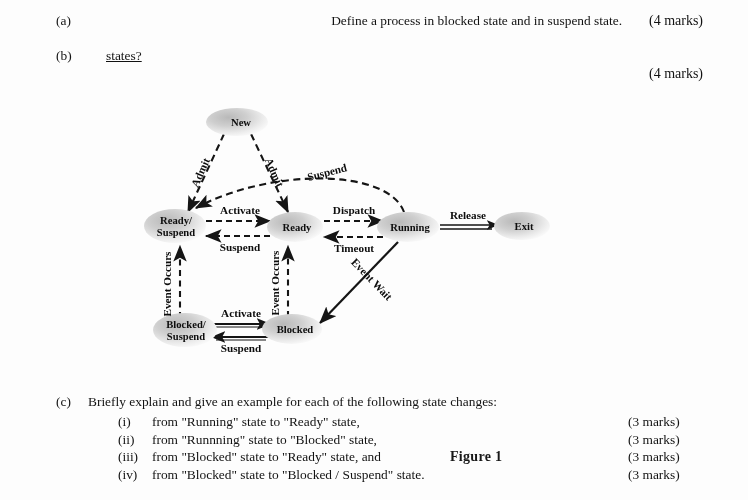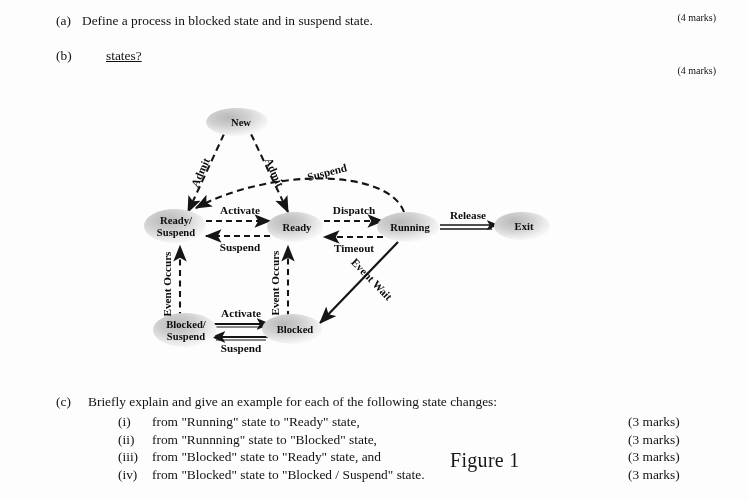--- a/index.html
+++ b/index.html
@@ -39,28 +39,28 @@
     width: 26px;
     text-align: left;
   }
   .qtext {
     display: block;
     margin-left: 26px;
     padding-right: 110px;
     text-align: justify;
     text-justify: inter-word;
   }
-  .qtext.nojust { text-align: left; }
+  .qtext.nojust { text-align: right; }
   .marks {
     position: absolute;
-    right: 16px;
+    right: 4px;
     top: 0;
     width: 104px;
-    text-align: right;
-    font-size: 10px;
+    text-align: center;
+    font-size: 14px;
     white-space: nowrap;
   }
 
   
   #part-a { left: 56px; top: 12px; width: 676px; }
   
   #part-b { left: 56px; top: 46px; width: 676px; }
   #part-b .qtext { padding-right: 104px; }
   #part-b .cont {
     display: block;
@@ -108,22 +108,22 @@
     left: 120px;
     top: 96px;
     width: 470px;
     height: 290px;
   }
   #figure svg { display: block; }
   .fig-caption {
     position: absolute;
     left: 330px;
     top: 353px;
-    font-size: 20px;
-    font-weight: normal;
+    font-size: 14px;
+    font-weight: bold;
     letter-spacing: .3px;
   }
 
   .nodelabel {
     font-family: "Liberation Serif", "DejaVu Serif", serif;
     font-weight: bold;
     font-size: 10.6px;
     fill: #0d0d0d;
   }
   .edgelabel {

